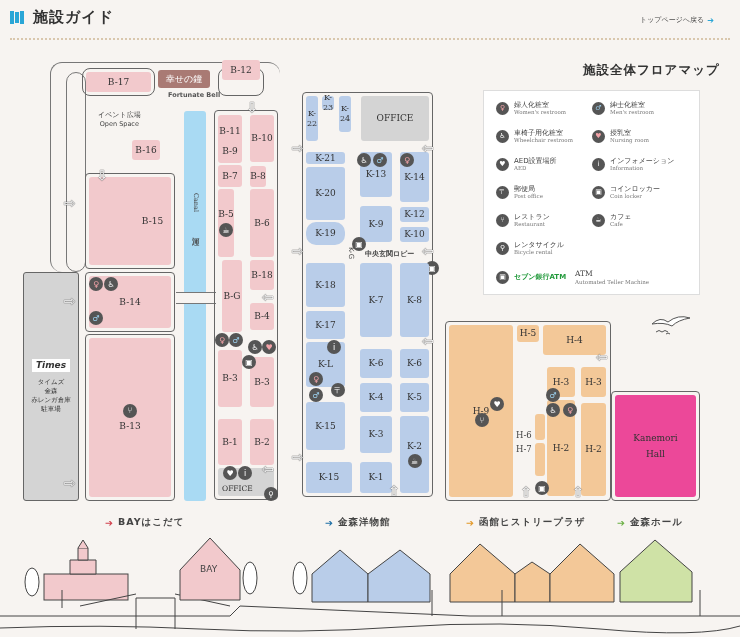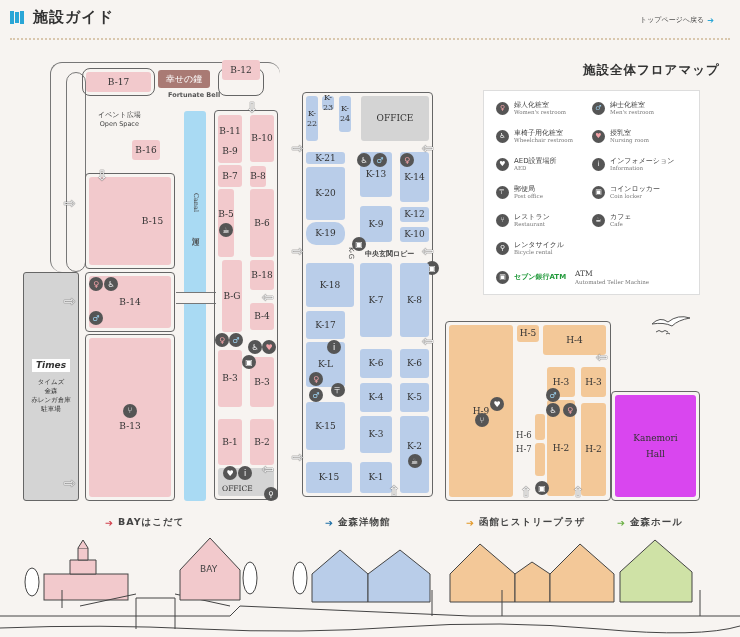--- a/index.html
+++ b/index.html
@@ -12,21 +12,21 @@
   .toplink .arr { color: #2aa6d6; font-size: 8px; }
   .divider { left: 10px; top: 38px; width: 720px; height: 2px; border-top: 2px dotted #d9c7ad; }
   .floor-title { left: 583px; top: 62px; font-family: "DejaVu Sans", sans-serif; font-size: 12.5px; font-weight: bold; color: #333; letter-spacing: 1px; }
 
   .outline { border: 2px solid #666; border-radius: 8px; }
   .path { border: 1.5px solid #777; }
   .room { position: absolute; border-radius: 3px; display: flex; align-items: center; justify-content: center; flex-direction: column; font-size: 9px; color: #333; text-align: center; line-height: 1.2; }
   .pink { background: #f2c9cc; }
   .blue { background: #b9cde9; }
   .orange { background: #f3c898; }
-  .green { background: #d946ef; }
+  .green { background: #ec4899; }
   .gray { background: #d4d4d4; }
   .canal { background: #a9daf3; }
 
   .ic { position: absolute; width: 14px; height: 14px; border-radius: 50%; background: #555; color: #fff; font-size: 8px; display: flex; align-items: center; justify-content: center; font-family: "DejaVu Sans", sans-serif; }
   .ic.w { color: #f3a3a8; }
   .ic.m { color: #9cd0ee; }
   .ic.n { color: #f3a3a8; }
   .arrow { position: absolute; font-size: 14px; color: #fff; text-shadow: 0 0 1px #666, 0 0 1px #666, 0 0 1px #666; font-family: "DejaVu Sans", sans-serif; line-height: 1; }
 
   .legend { left: 483px; top: 90px; width: 217px; height: 205px; background: #fff; border: 1px solid #ddd; }
@@ -218,21 +218,21 @@
   <div class="room blue" style="left:400px;top:227px;width:29px;height:15px;">
       <span>K-10</span>
     </div>
   <div class="ic" style="left:357px;top:153px;">♿</div>
   <div class="ic m" style="left:373px;top:153px;">♂</div>
   <div class="ic w" style="left:400px;top:153px;">♀</div>
   <div class="ic" style="left:352px;top:237px;">▣</div>
   <div class="abs small" style="left:347px;top:247px;writing-mode:vertical-rl;font-size:7px;">K-G</div>
   <div class="abs small" style="left:365px;top:249px;font-size:7px;font-weight:bold;">中央玄関ロビー</div>
   <div class="ic" style="left:425px;top:261px;">▣</div>
-  <div class="room blue" style="left:306px;top:263px;width:48px;height:44px;">
+  <div class="room blue" style="left:306px;top:263px;width:39px;height:44px;">
       <span>K-18</span>
     </div>
   <div class="room blue" style="left:306px;top:311px;width:39px;height:28px;">
       <span>K-17</span>
     </div>
   <div class="room blue" style="left:306px;top:342px;width:39px;height:45px;">
       <span>K-L</span>
     </div>
   <div class="ic" style="left:327px;top:340px;">i</div>
   <div class="ic w" style="left:309px;top:372px;">♀</div>

